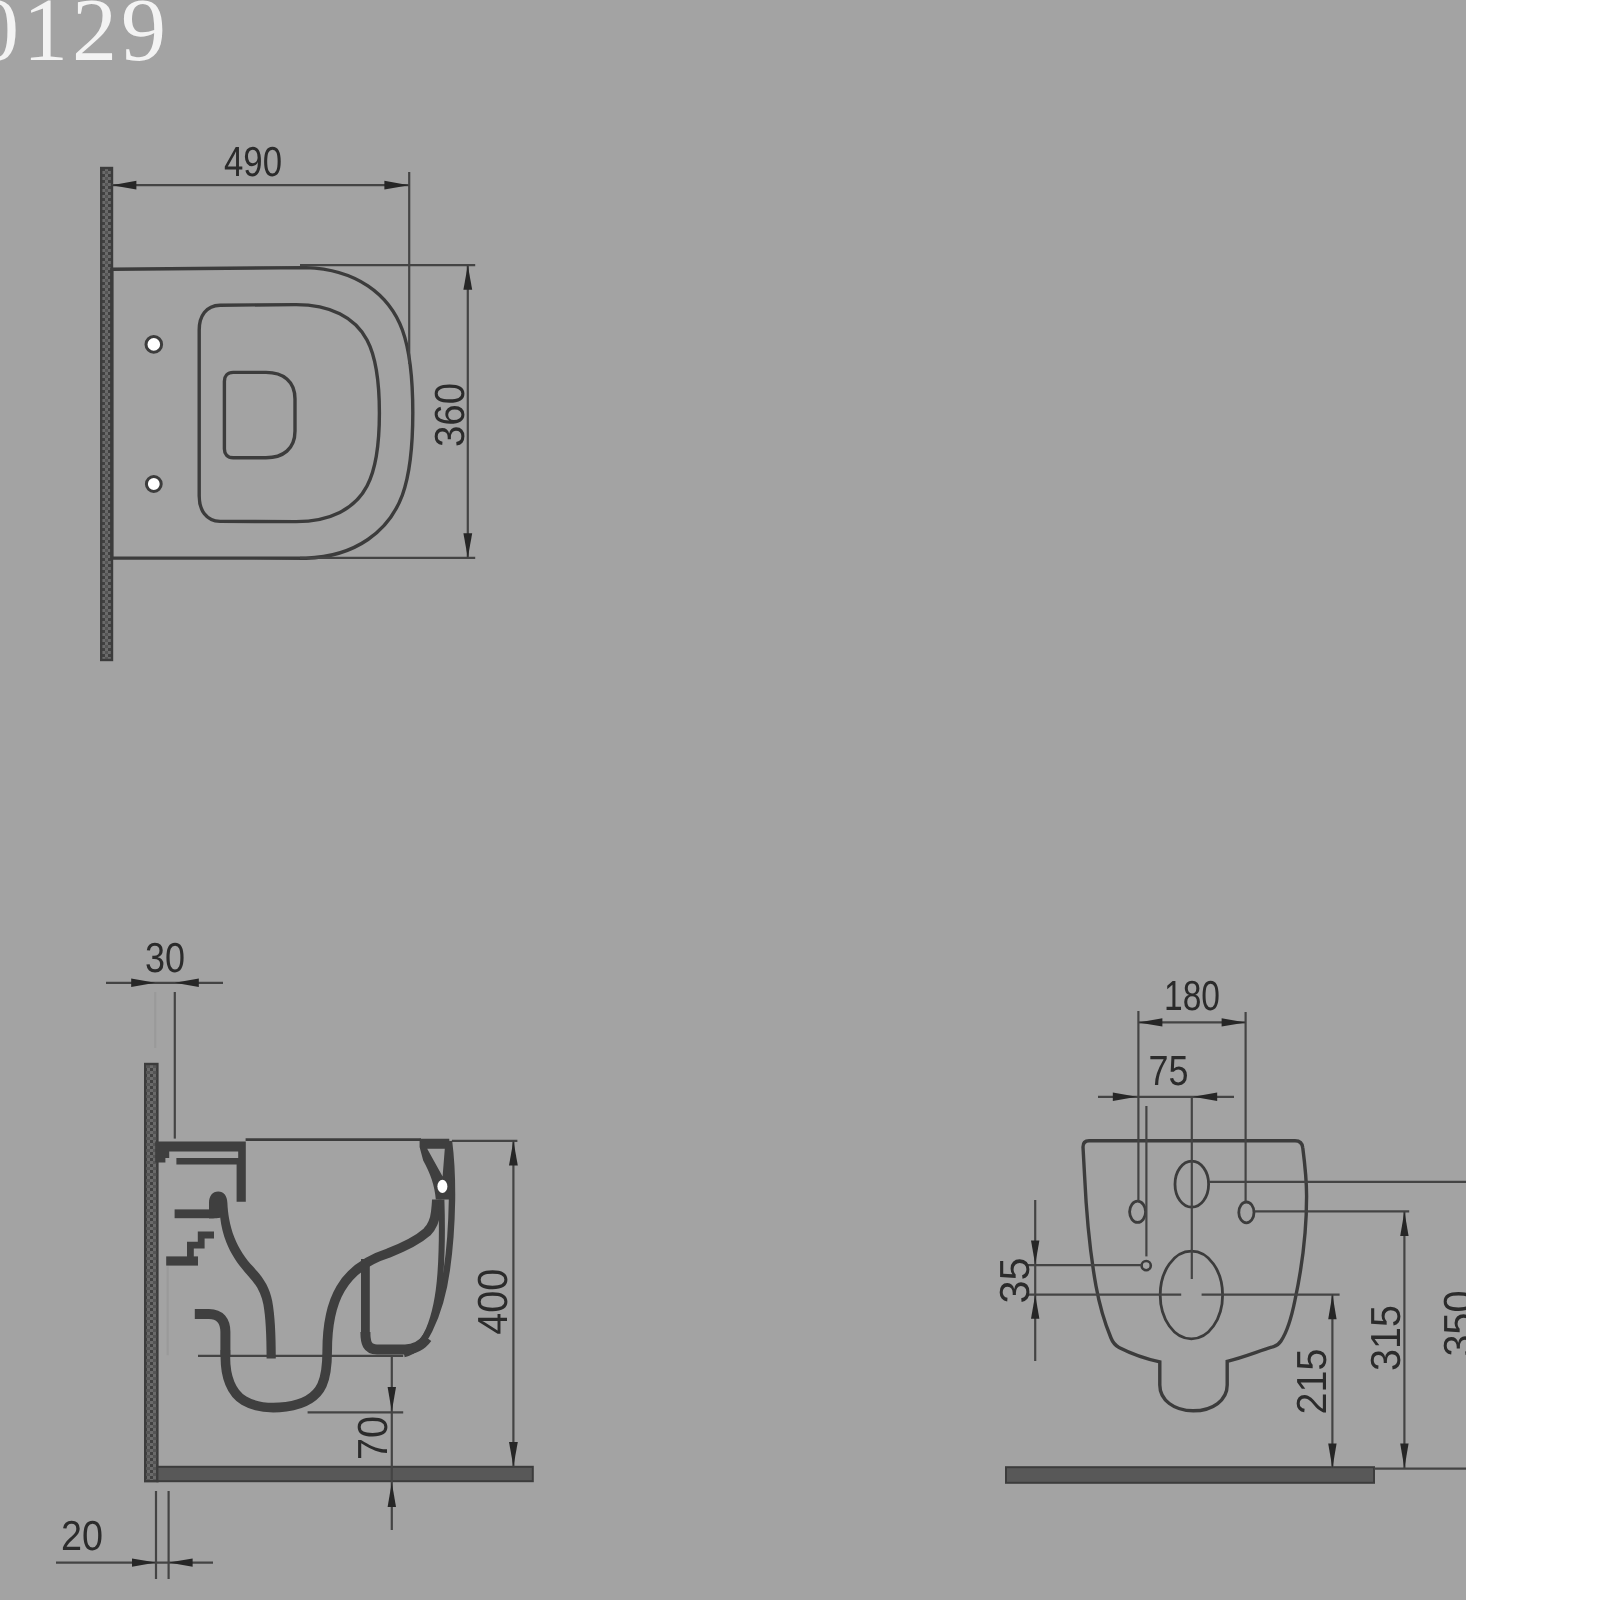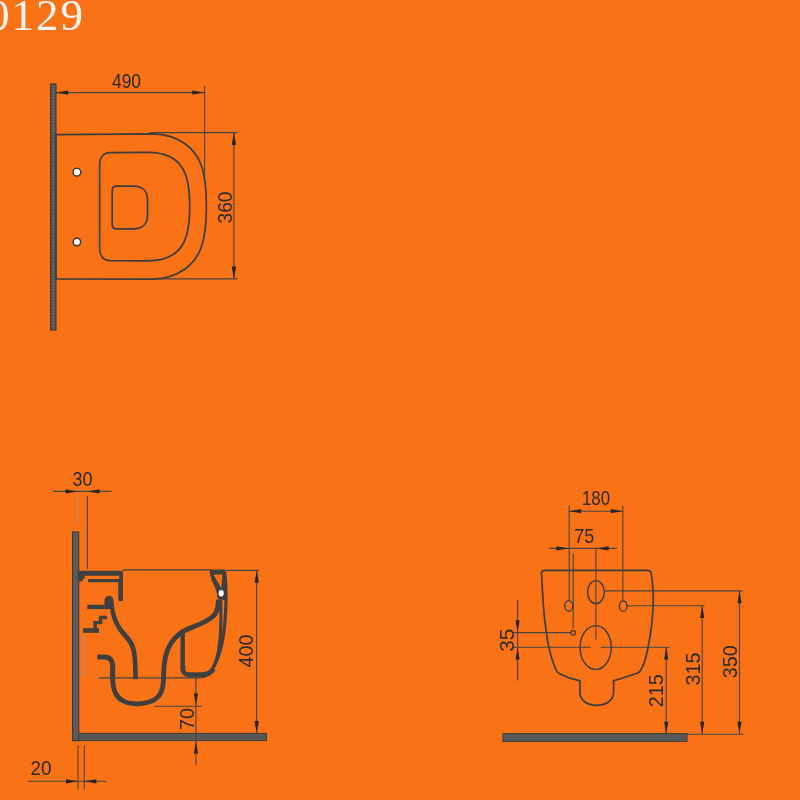--- a/index.html
+++ b/index.html
@@ -1,16 +1,16 @@
 <!DOCTYPE html>
 <html><head>
 <meta charset="utf-8">
 <style>
   html,body{margin:0;padding:0;background:#ffffff;}
-  #page{position:relative;width:800px;height:800px;background:#f97316;overflow:hidden;}
+  #page{position:relative;width:733px;height:800px;background:#a3a3a3;overflow:hidden;}
   svg{position:absolute;left:0;top:0;}
   text{font-family:"Liberation Sans",sans-serif;}
 </style>
 </head>
 <body>
 <div id="page">
 <svg width="800" height="800" viewBox="0 0 800 800">
 <defs>
 <pattern id="hatch" width="3" height="3" patternUnits="userSpaceOnUse">
   <rect width="3" height="3" fill="#6a6a6a"></rect>

